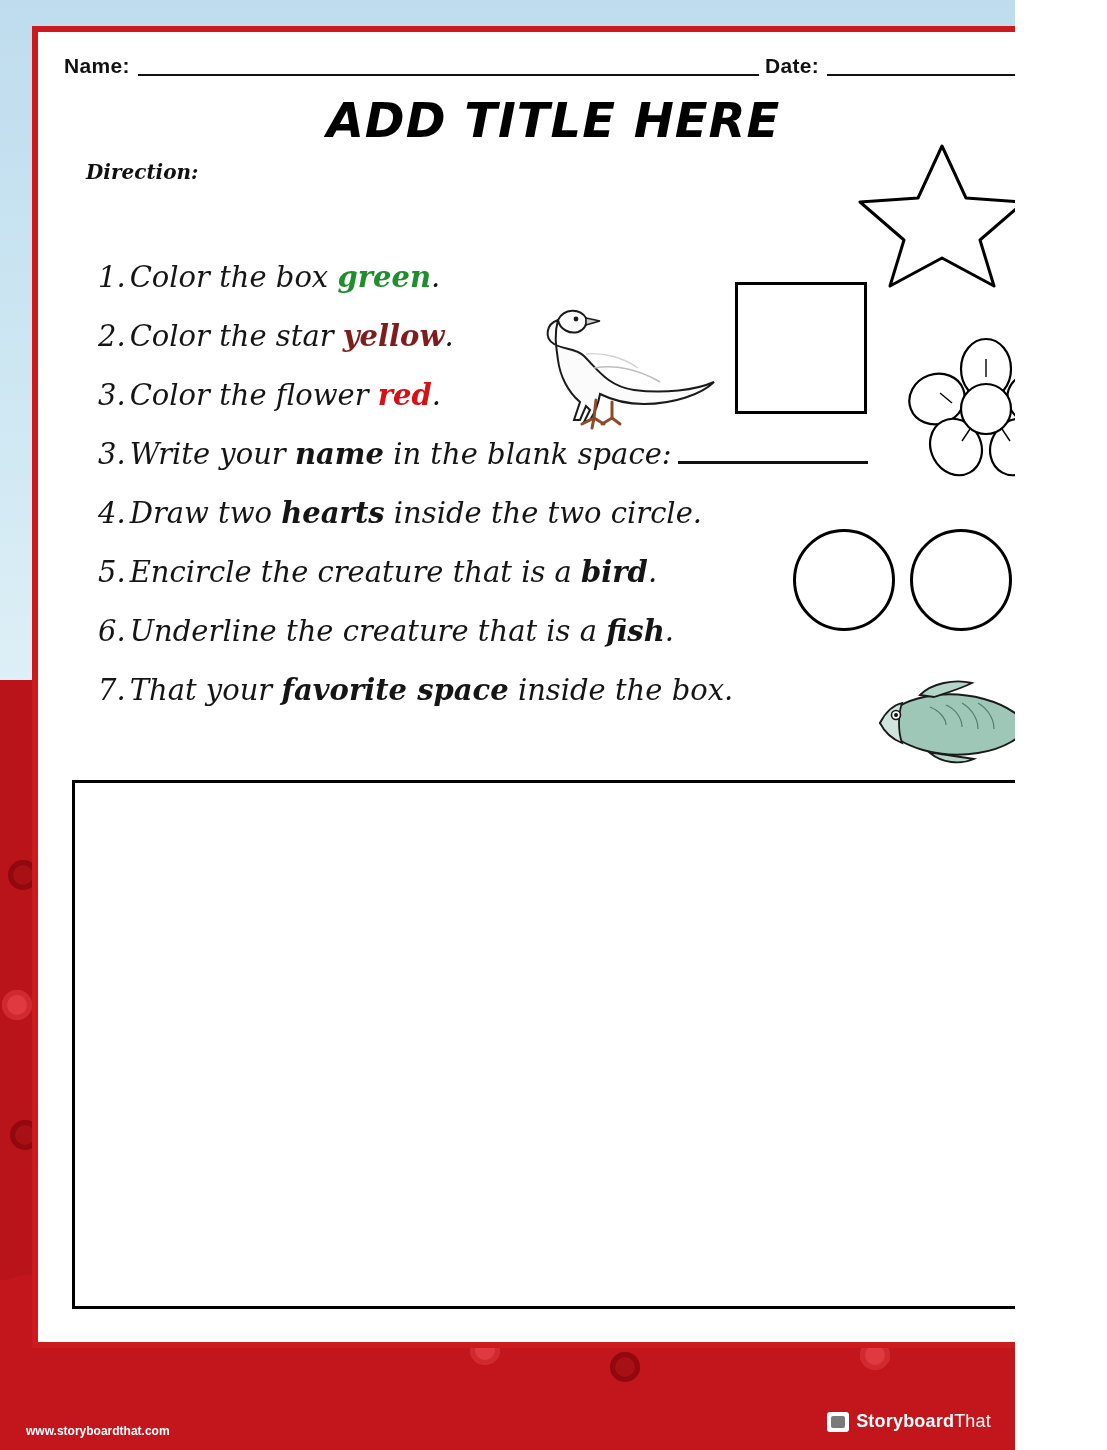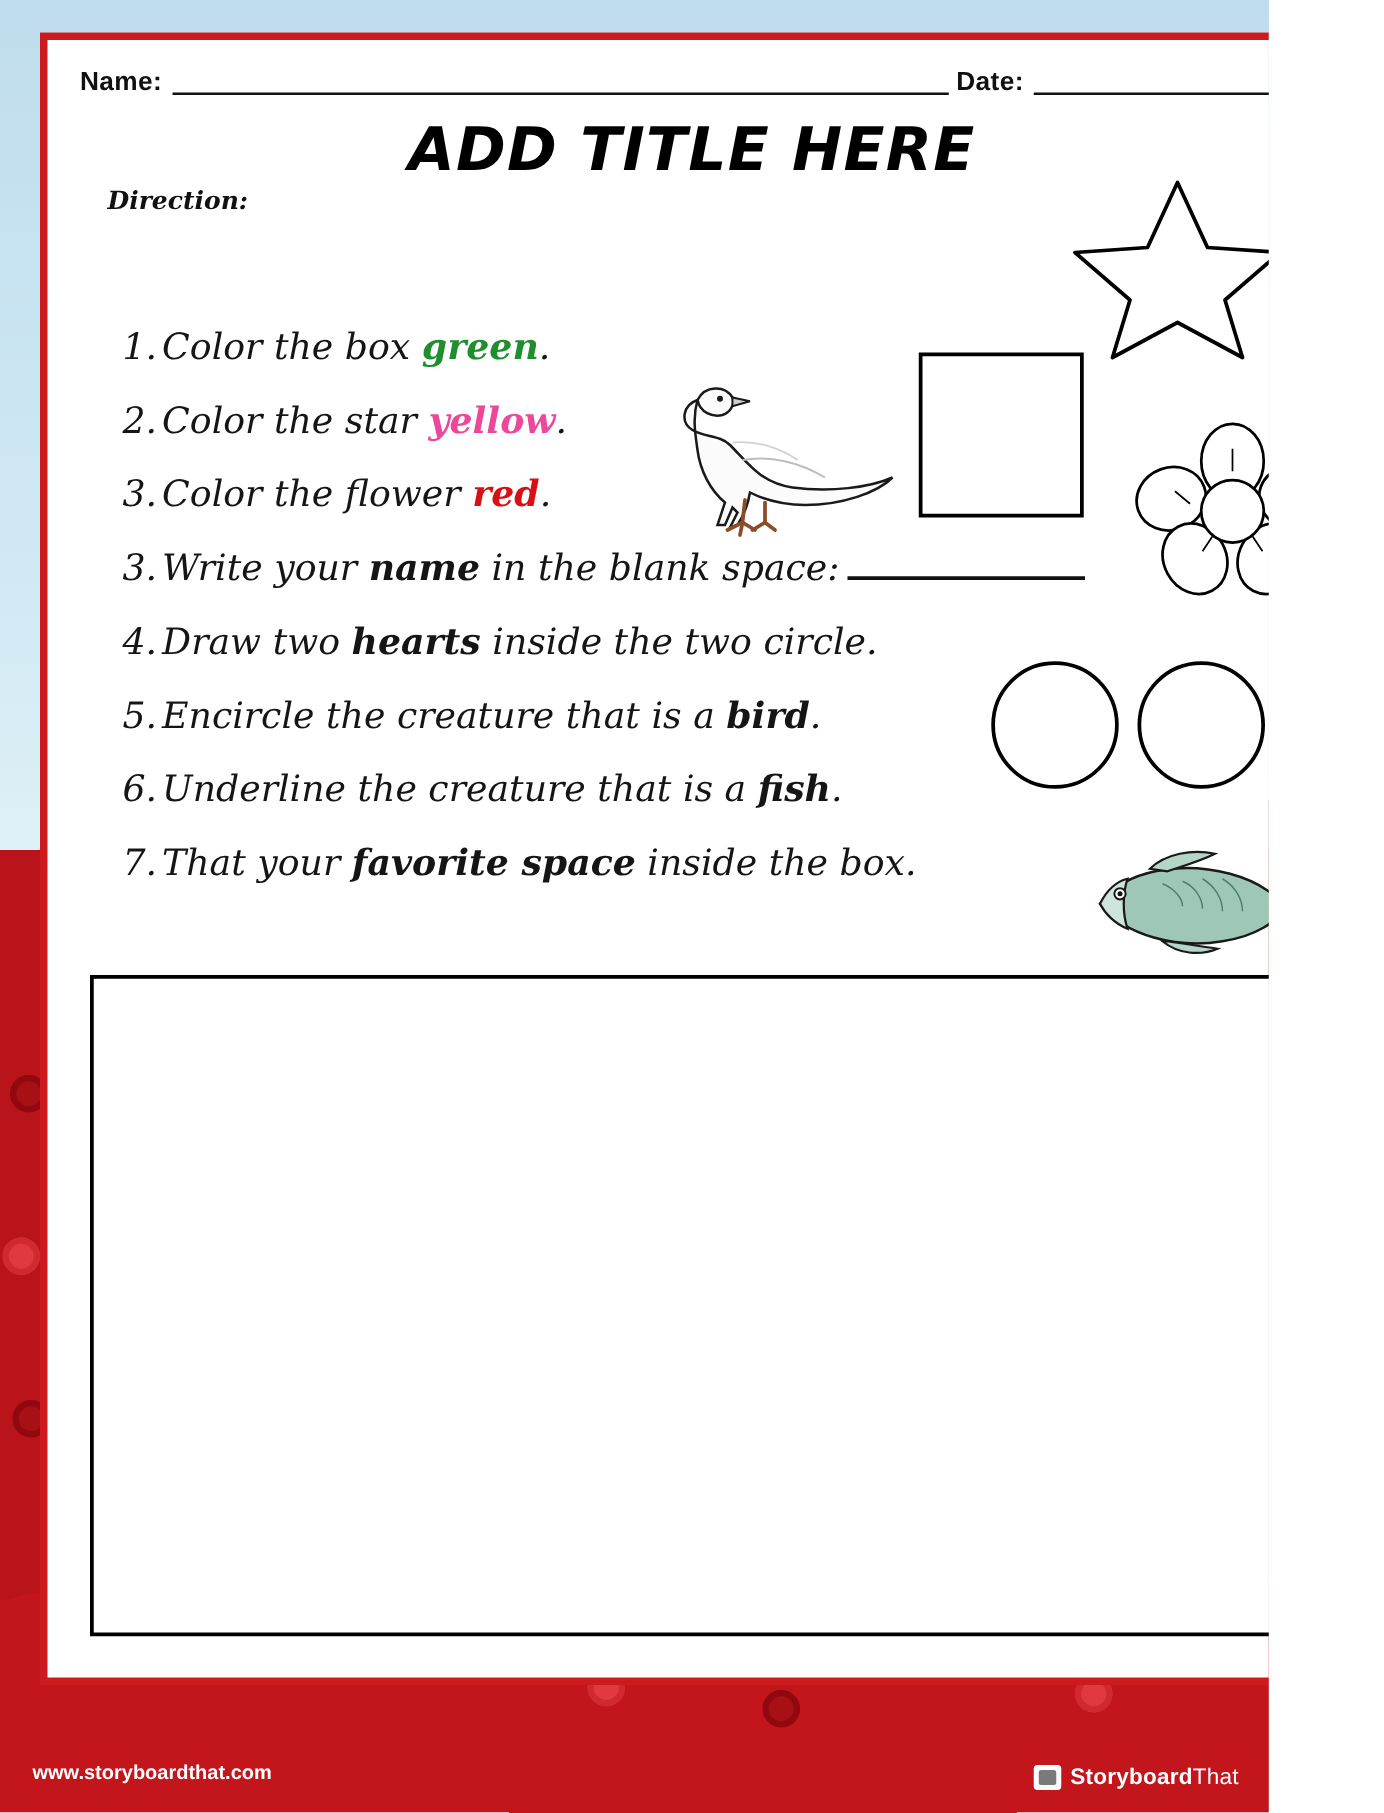--- a/index.html
+++ b/index.html
@@ -121,21 +121,21 @@
     font-size: 48px;
     font-weight: bold;
     font-style: italic;
     letter-spacing: 1px;
     color: #000;
     font-family: "DejaVu Sans", sans-serif;
   }
 
   
   .direction {
-    margin-top: 0;
+    margin-top: 12px;
     margin-left: 22px;
     font-size: 20px;
     font-weight: bold;
     font-style: italic;
     color: #111;
     font-family: "DejaVu Serif", serif;
   }
 
   
   .items {
@@ -148,21 +148,21 @@
     font-size: 29px;
     font-style: italic;
     color: #151515;
     font-family: "DejaVu Serif", serif;
     margin-bottom: 25px;
     white-space: nowrap;
   }
   .item .num { margin-right: 4px; }
   .kw { font-weight: bold; }
   .kw-green { color: #1f8f2d; font-weight: bold; }
-  .kw-yellow { color: #ec4899; font-weight: bold; -webkit-text-stroke: 0px; }
+  .kw-yellow { color: #7f1d1d; font-weight: bold; -webkit-text-stroke: 0px; }
   .kw-red { color: #d81016; font-weight: bold; }
   .blank-inline {
     display: inline-block;
     width: 190px;
     border-bottom: 3px solid #111;
     height: 20px;
     margin-left: 6px;
   }
 
   
@@ -224,22 +224,22 @@
     width: 948px;
     height: 523px;
     border: 3.5px solid #000;
     background: #fff;
   }
 
   
   .footer-url {
     position: absolute;
     left: 26px;
-    bottom: 22px;
-    font-size: 16px;
+    bottom: 12px;
+    font-size: 12px;
     font-weight: bold;
     color: #ffffff;
     font-family: "Liberation Sans", sans-serif;
   }
   .footer-brand {
     position: absolute;
     right: 24px;
     bottom: 18px;
     display: flex;
     align-items: center;

